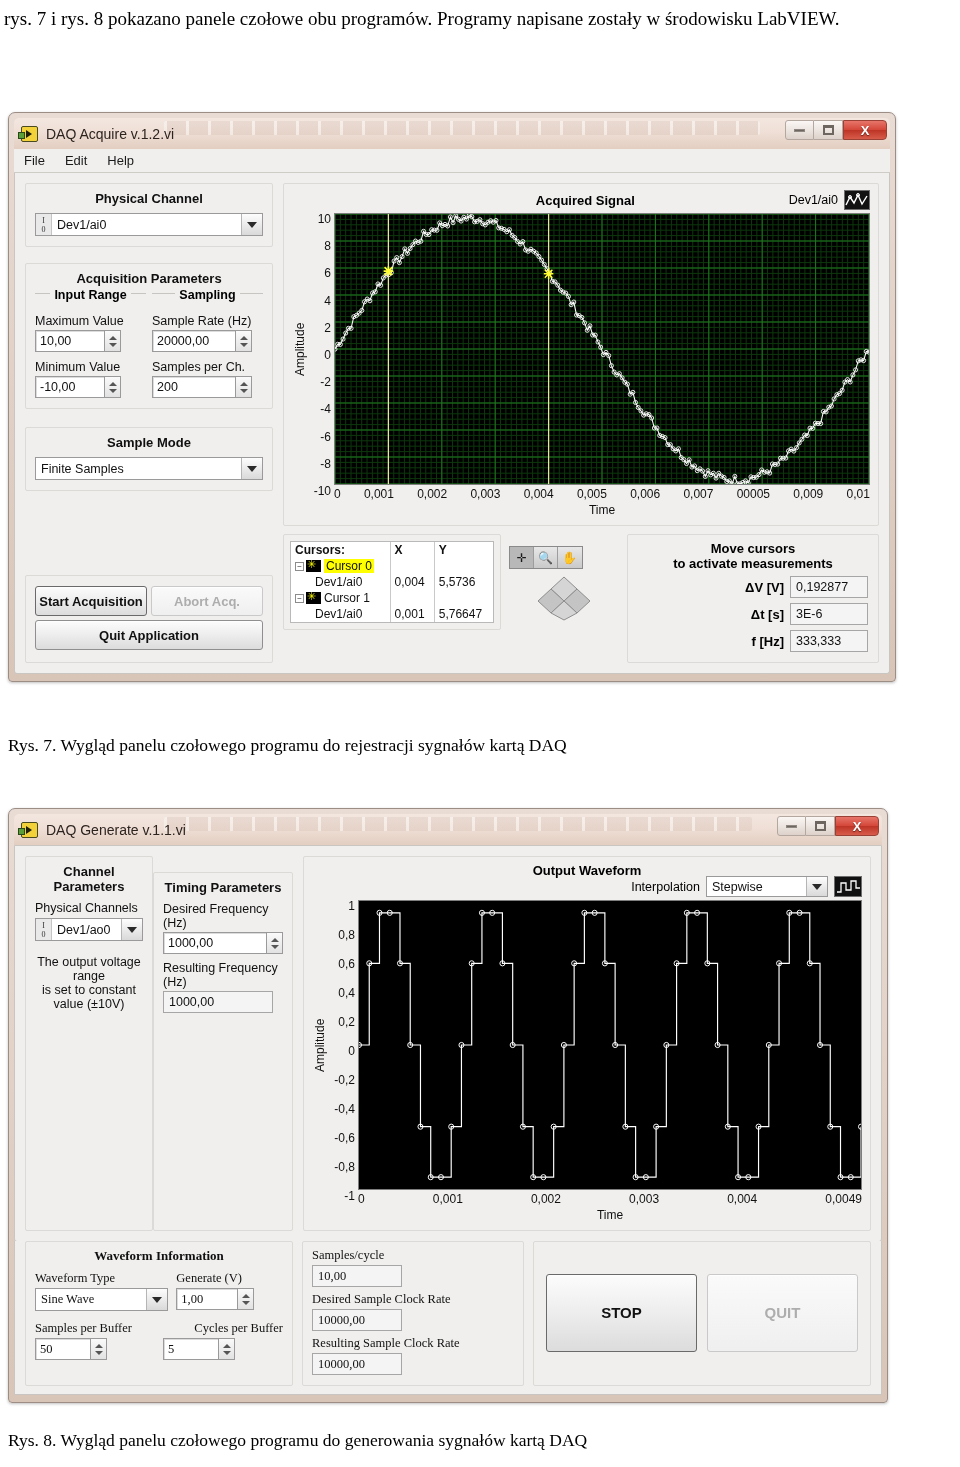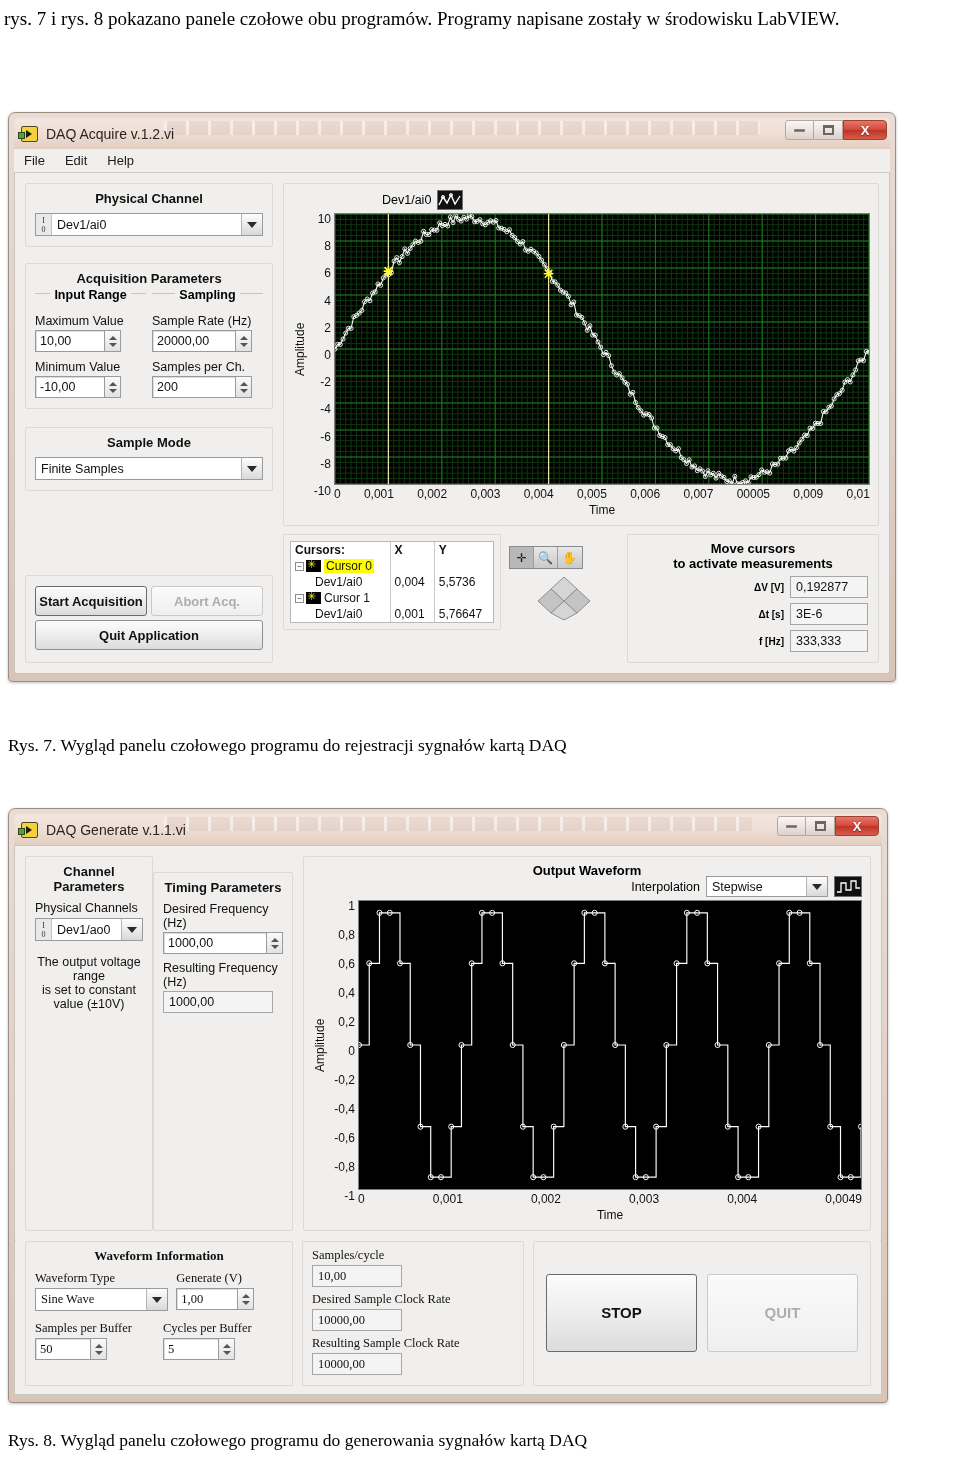--- a/index.html
+++ b/index.html
@@ -285,21 +285,21 @@
     width:24px;height:21px;border-right:1px solid #9d9d9d;
     display:flex;align-items:center;justify-content:center;
     font-size:12px;color:#1a1a1a;
   }
   .toolpal div:last-child{border-right:none;}
   .toolpal .active{background:#b8b8b8;}
 
   .diamond-pad{ width:54px;height:46px;position:relative;margin:6px auto 0 auto;}
 
   .meas-row { display:flex; align-items:center; justify-content:flex-end; gap:6px; margin-top:5px;}
-  .meas-row .mlbl { font-weight:bold; font-size:10px; width:52px; text-align:right;}
+  .meas-row .mlbl { font-weight:bold; font-size:13px; width:52px; text-align:right;}
   .meas-row .mval { width:78px; }
 
   
   .interp-row{ display:flex;align-items:center;justify-content:flex-end;gap:6px;}
 </style>
 </head>
 <body>
 
 <div class="prose">
   <p>rys. 7 i rys. 8 pokazano panele czołowe obu programów. Programy napisane zostały w środowisku LabVIEW.</p>
@@ -424,20 +424,21 @@
         </div>
         <div class="lvbtn" style="height:30px; margin-top:4px;">Quit Application</div>
       </div>
     </div>
 
     <div style="flex:1; display:flex; flex-direction:column;">
 
       <div class="panel" style="padding:6px 8px 8px 8px;">
         <div style="display:flex; align-items:center;">
           <div style="width:90px;"></div>
+          <div class="graph-title" style="flex:1;">Acquired Signal</div>
           <div style="display:flex; align-items:center; gap:6px;">
             <span style="font-size:12.5px;">Dev1/ai0</span>
             <span class="legend-chip">
               <svg width="24" height="17" viewBox="0 0 24 17">
                 <polyline points="1,13 5,5 9,11 13,3 17,12 22,4" fill="none" stroke="#fff" stroke-width="1.4"></polyline>
                 <circle cx="5" cy="5" r="1.5" fill="none" stroke="#fff"></circle>
                     <circle cx="13" cy="3" r="1.5" fill="none" stroke="#fff"></circle>
               </svg>
             </span>
           </div>
@@ -1134,21 +1135,21 @@
         <div style="flex:1;">
           <div class="lbl">Samples per Buffer</div>
           <div class="numctl" style="width:72px; margin-top:2px;">
             <div class="nv">50</div>
             <div class="spin">
                   <i class="up"></i>
                   <i class="dn"></i>
                 </div>
           </div>
         </div>
-        <div style="flex:1;">
+        <div style="flex:1;text-align:right;">
           <div class="lbl">Cycles per Buffer</div>
           <div class="numctl" style="width:72px; margin-top:2px;">
             <div class="nv">5</div>
             <div class="spin">
                   <i class="up"></i>
                   <i class="dn"></i>
                 </div>
           </div>
         </div>
       </div>

